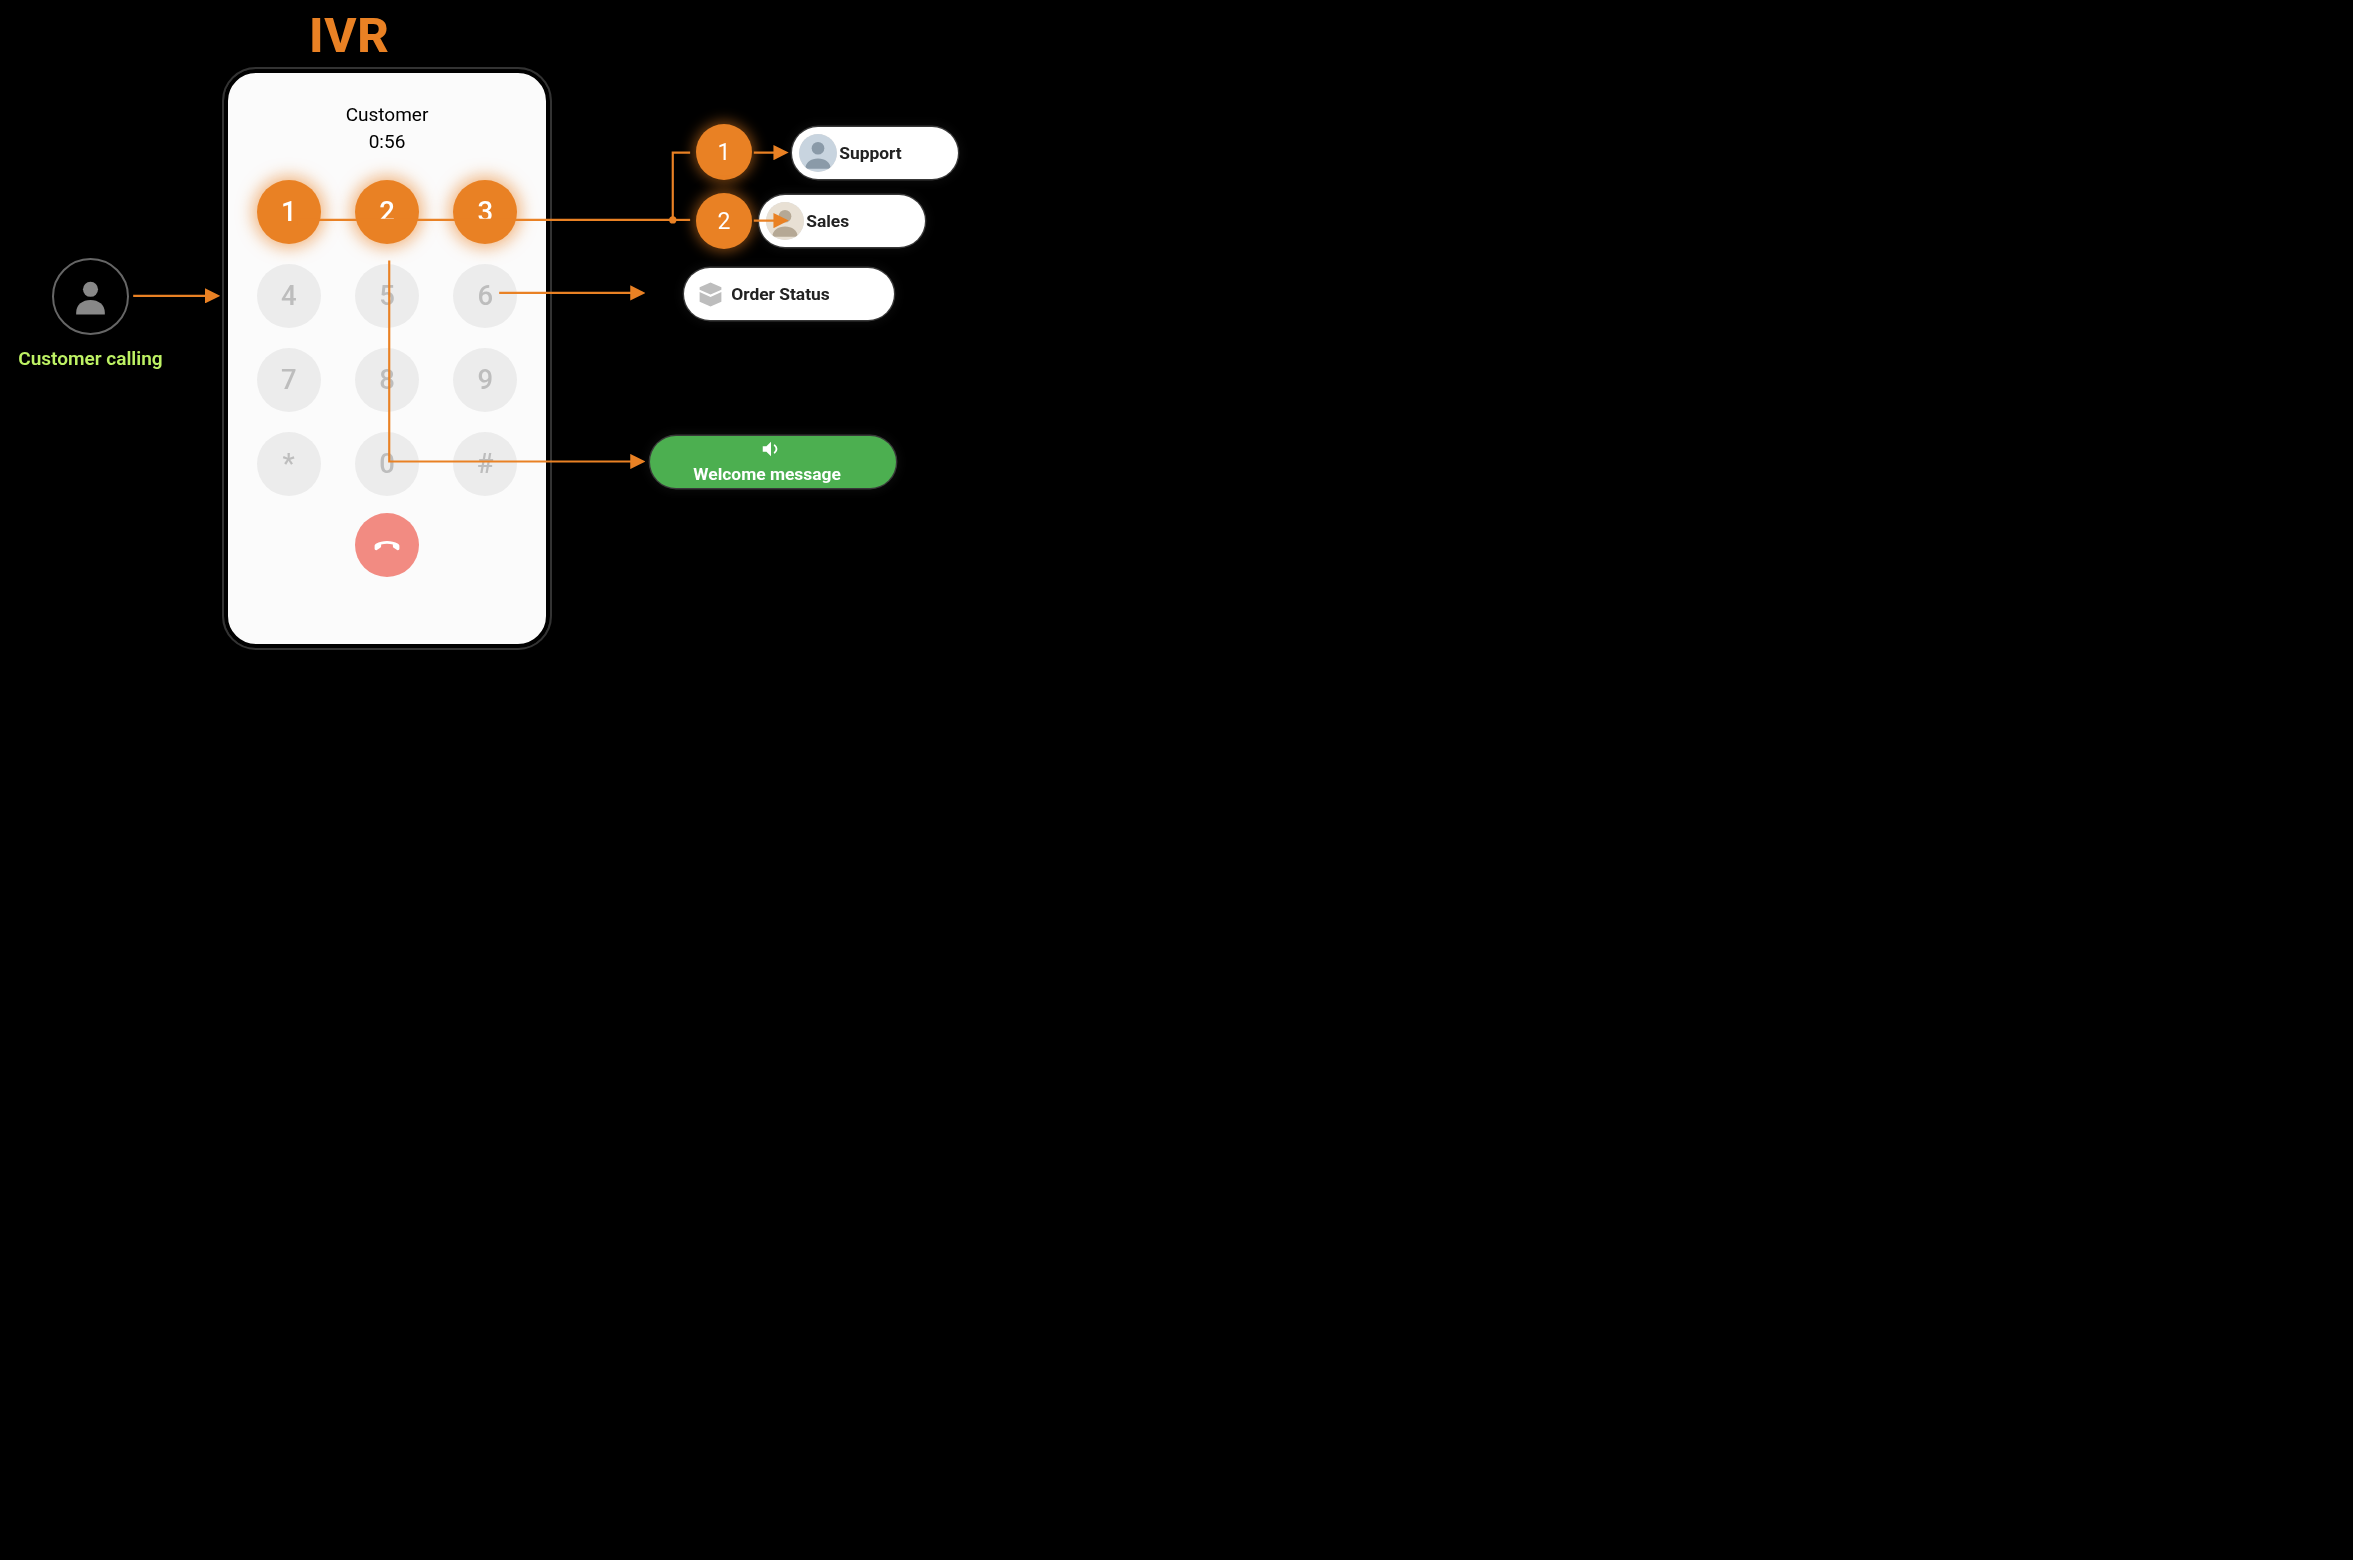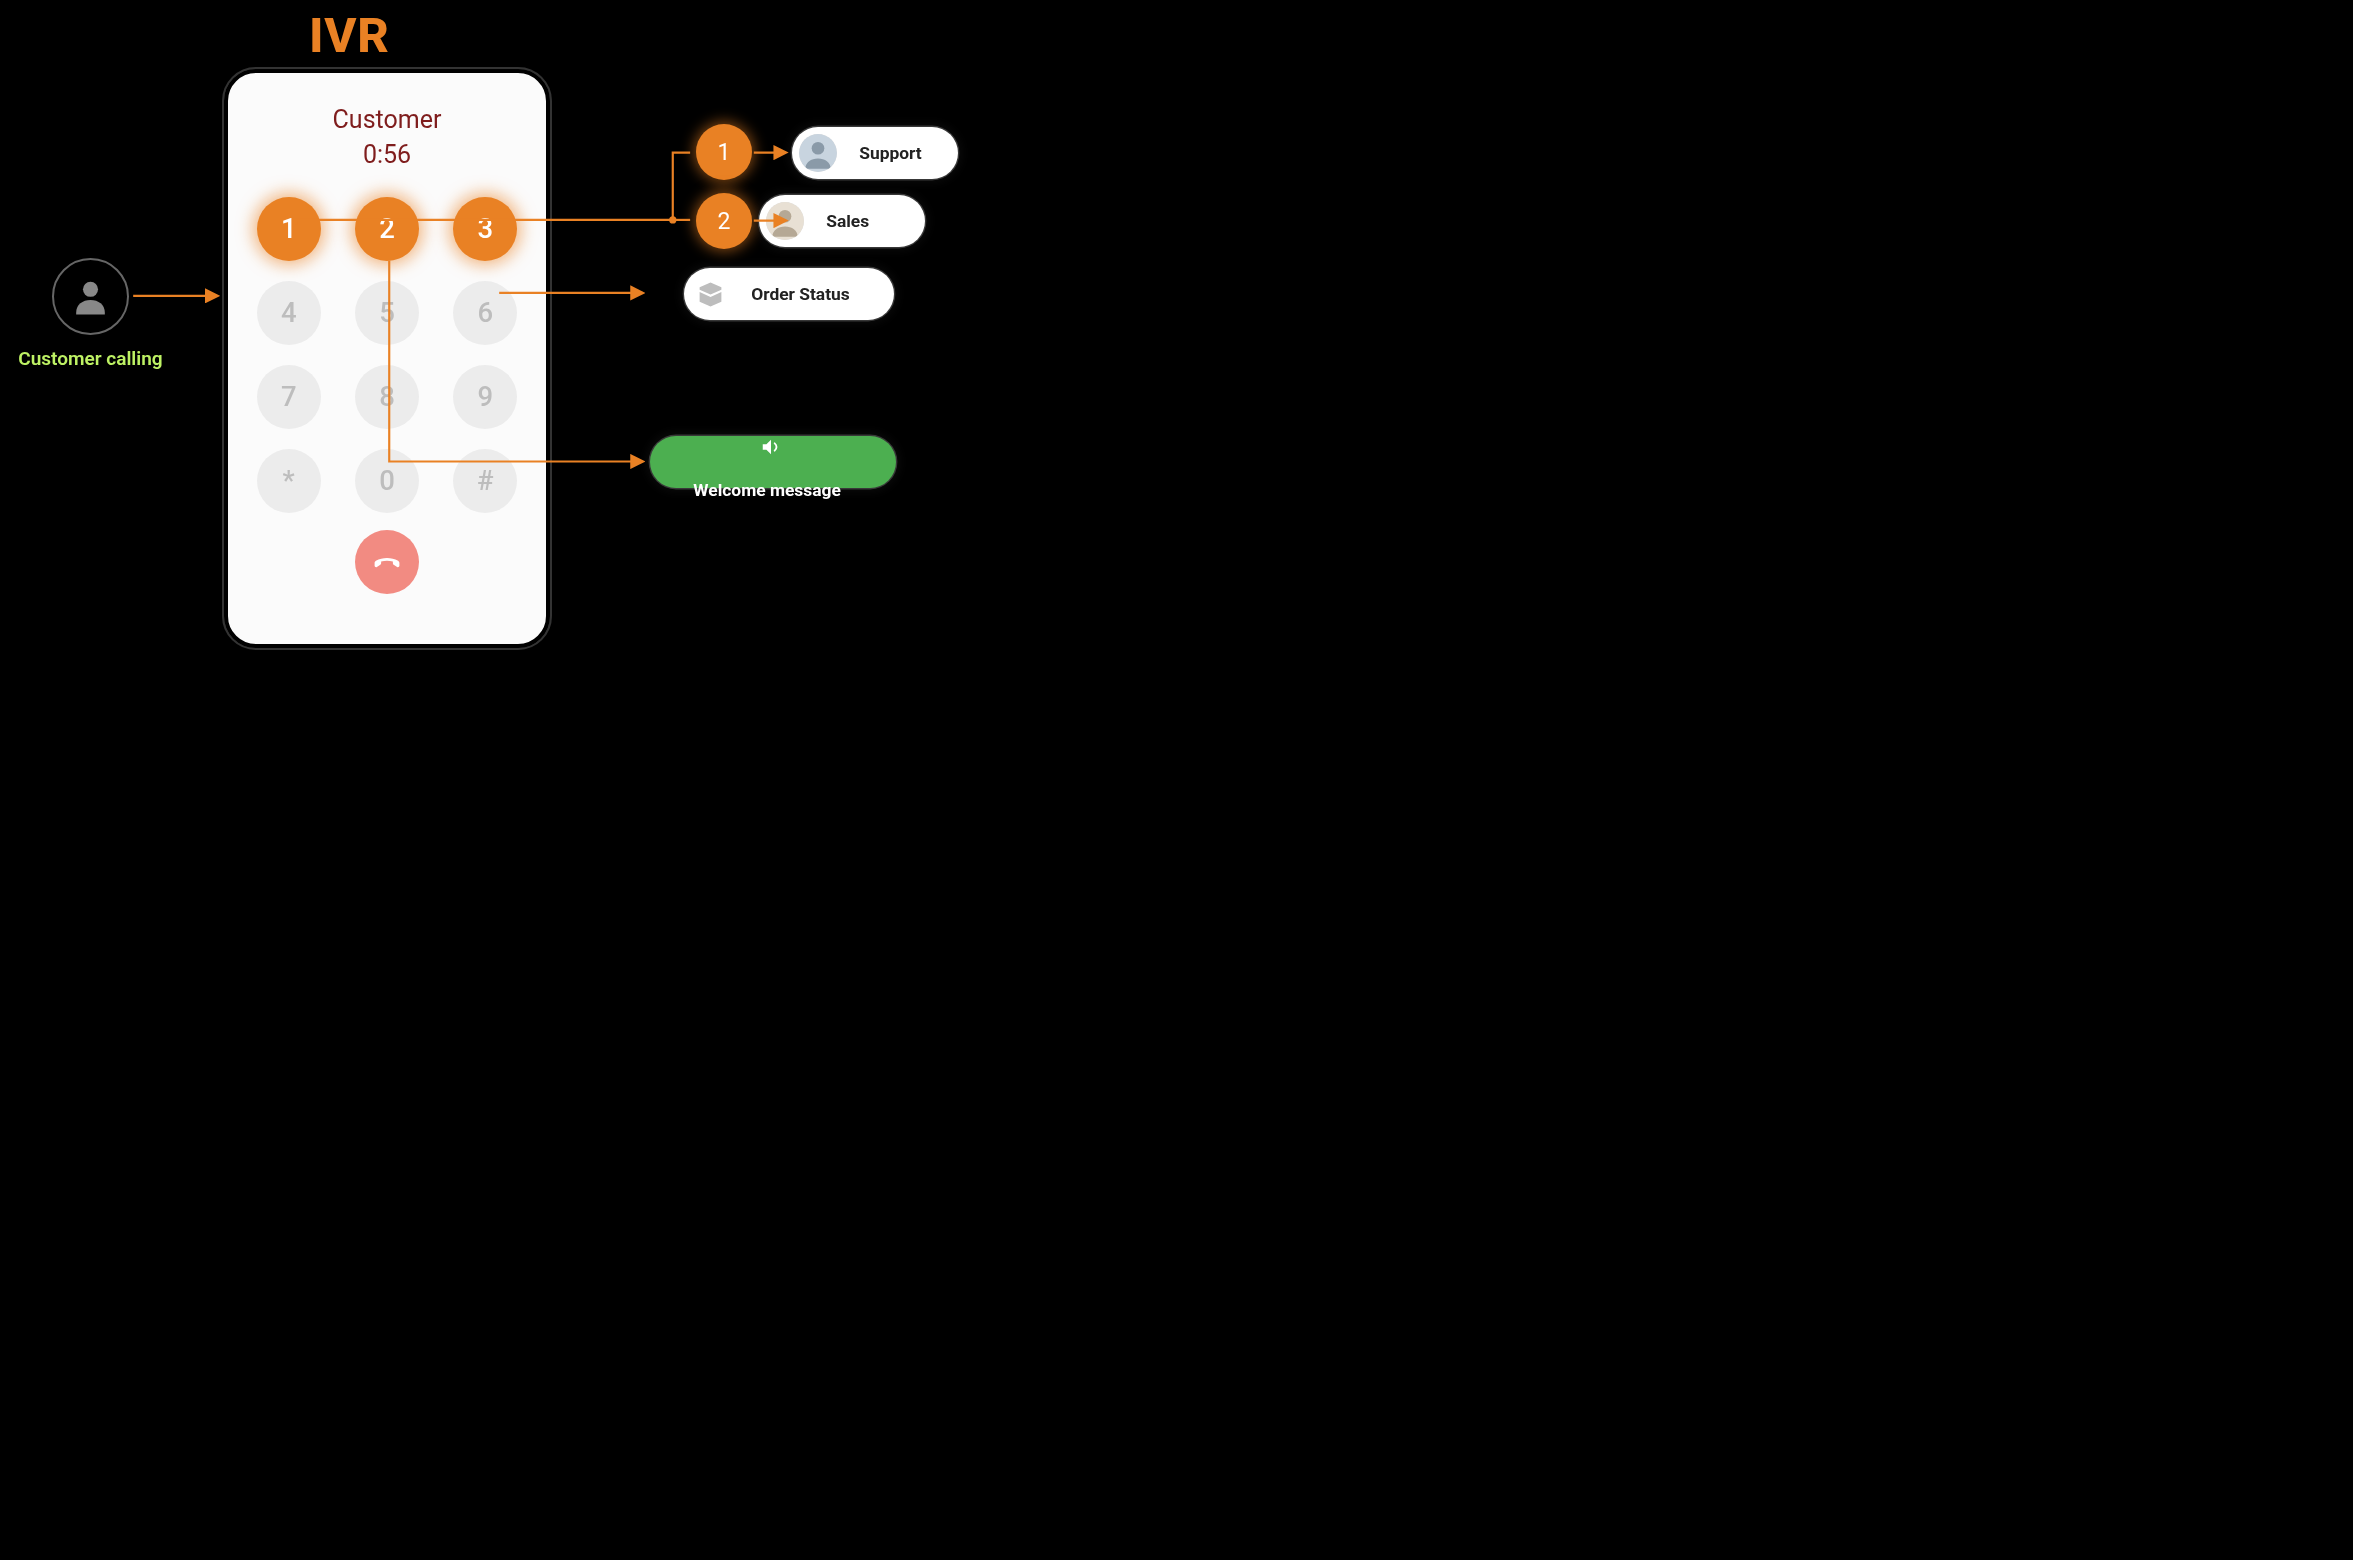--- a/index.html
+++ b/index.html
@@ -60,22 +60,22 @@
     box-shadow: 0 0 0 1.4px #222;
   }
   .phone-inner {
     padding: 29px 24.6px 14.5px 24.6px;
     display: flex;
     flex-direction: column;
     height: 100%;
   }
   .call-header {
     text-align: center;
-    color: #7f1d1d;
-    font-size: 25px;
+    color: #000000;
+    font-size: 19px;
     line-height: 1.4;
     margin-bottom: 24.6px;
   }
   .keypad {
     display: grid;
     grid-template-columns: repeat(3, 1fr);
     gap: 20px 26px;
     justify-items: center;
     align-items: center;
   }
@@ -113,21 +113,21 @@
   .hangup svg { width: 32px; height: 32px; }
   
   .pill {
     position: absolute;
     height: 52px;
     border-radius: 26px;
     background: #fff;
     display: flex;
     align-items: center;
     padding: 0 19px 0 7.2px;
-    gap: 22px;
+    gap: 2px;
     font-size: 17.4px;
     font-weight: 700;
     color: #222;
     box-shadow: 0 0 10px 4.3px rgba(255,255,255,0.04), 0 0 0 1.4px #333;
   }
   .pill .avatar, .pill .box-icon {
     width: 38px;
     height: 38px;
     border-radius: 50%;
     background: #ddd;

